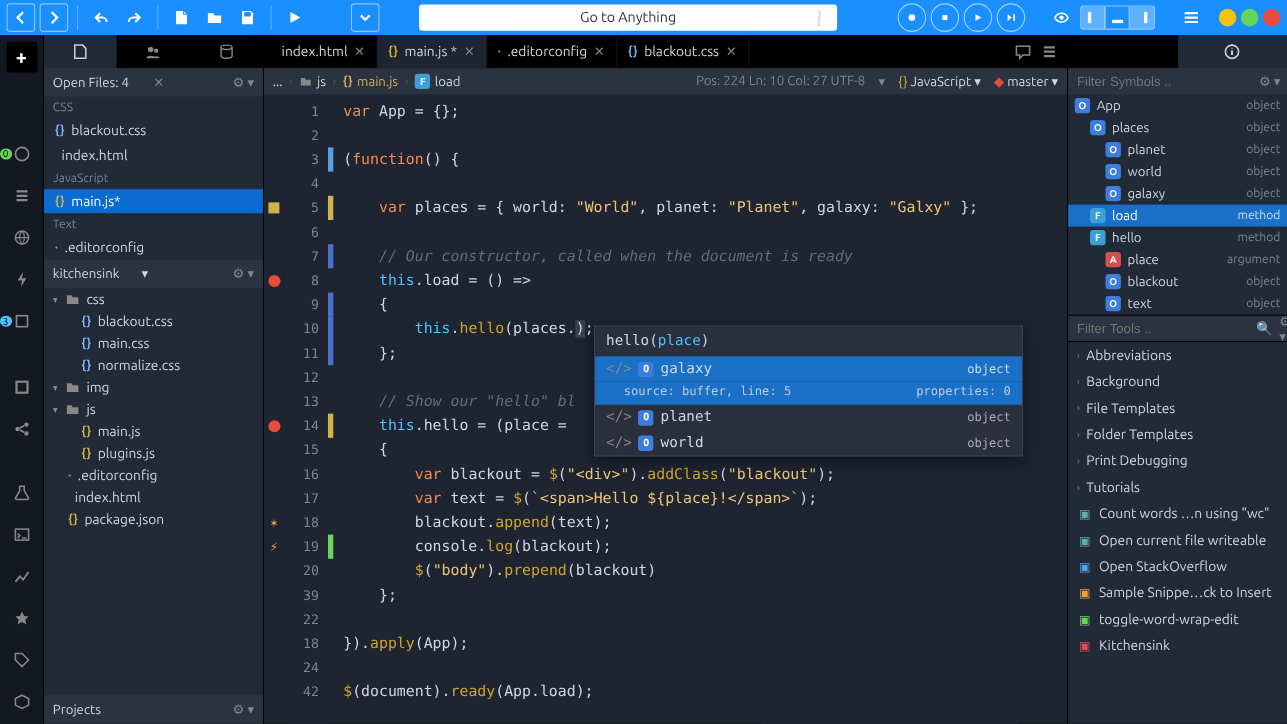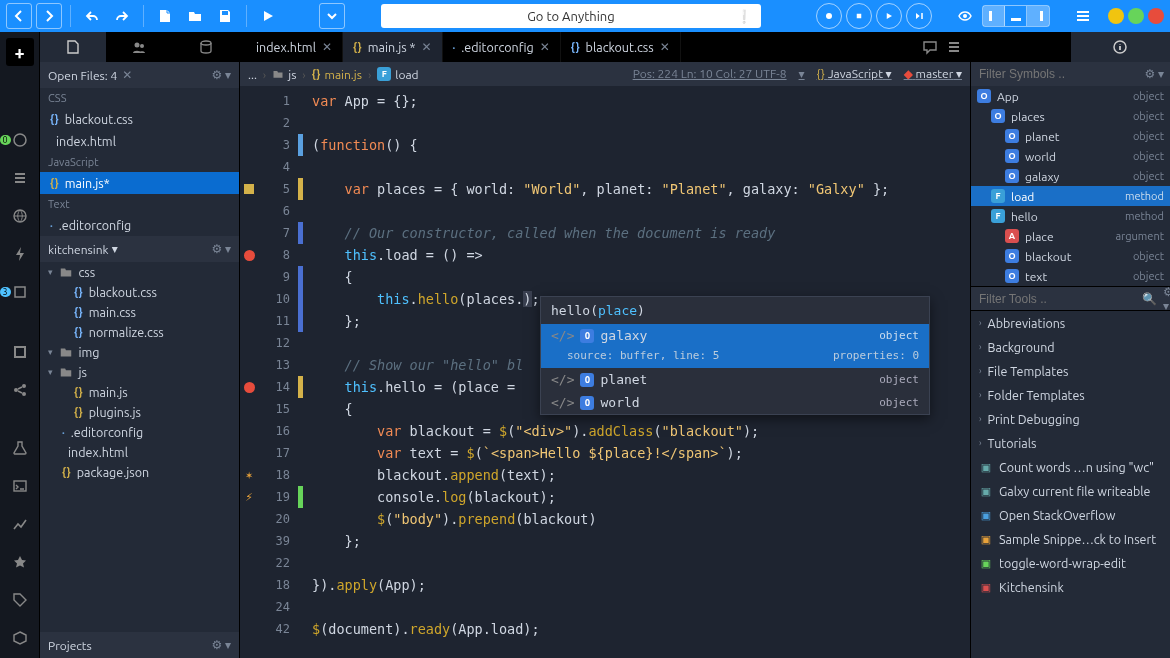--- a/index.html
+++ b/index.html
@@ -45,21 +45,21 @@
 .rail{width:40px;background:var(--dark3);display:flex;flex-direction:column;align-items:center;padding:6px 0;gap:10px;border-right:1px solid #000;}
 .railbtn{width:28px;height:28px;color:var(--muted);display:flex;align-items:center;justify-content:center;border-radius:3px;position:relative;}
 .railbtn.add{background:#000;color:#fff;font-size:18px;font-weight:bold;}
 .railbtn .badge{position:absolute;left:-6px;font-size:9px;background:var(--green);color:#000;border-radius:8px;padding:0 3px;}
 .railbtn .badge.b2{background:var(--cyan);}
 
 .leftpanel{width:200px;background:var(--panel);display:flex;flex-direction:column;border-right:1px solid #000;}
 .tabs{height:30px;background:#000;display:flex;align-items:center;}
 .tabs .tab{flex:1;display:flex;align-items:center;justify-content:center;height:100%;color:var(--muted);}
 .tabs .tab.active{background:var(--panel);color:var(--text);}
-.panelhead{height:26px;display:flex;align-items:center;padding:0 8px;font-size:12px;background:var(--dark2);gap:3px;justify-content:flex-end;}
+.panelhead{height:26px;display:flex;align-items:center;padding:0 8px;font-size:12px;background:var(--dark2);gap:20px;justify-content:flex-end;}
 .panelhead .x{color:var(--muted);margin-left:2px;}
 .panelhead .gear{margin-left:auto;color:var(--muted);}
 .grouphead{padding:4px 8px;font-size:11px;color:var(--muted);background:var(--panel);}
 .fileitem{padding:4px 10px;display:flex;align-items:center;gap:6px;font-size:12.5px;}
 .fileitem.active{background:var(--blue2);color:#fff;}
 .fi-ico{font-weight:bold;font-size:11px;}
 .fi-css{color:#7ab8ff;}
 .fi-html{color:#e06c75;}
 .fi-js{color:#d4b24a;}
 .fi-txt{color:#6aa0d8;}
@@ -69,21 +69,21 @@
 .treeitem .chev{color:var(--muted);font-size:9px;}
 
 .editor{flex:1;display:flex;flex-direction:column;min-width:0;}
 .filetabs{height:30px;background:#000;display:flex;align-items:center;}
 .filetab{padding:0 10px;height:100%;display:flex;align-items:center;gap:6px;font-size:12.5px;color:var(--text);border-right:1px solid #111;}
 .filetab.active{background:var(--dark);}
 .filetab .x{color:var(--muted);font-size:12px;}
 .filetabs .right{margin-left:auto;display:flex;gap:8px;padding-right:8px;color:var(--muted);}
 .crumbs{height:24px;background:var(--dark2);display:flex;align-items:center;padding:0 8px;font-size:12px;gap:6px;}
 .crumbs .c{display:flex;align-items:center;gap:4px;}
-.crumbs .right{margin-left:auto;display:flex;gap:12px;color:var(--muted);text-decoration:underline;}
+.crumbs .right{margin-left:auto;display:flex;gap:12px;color:var(--muted);}
 .crumbs .js{color:var(--text);}
 .crumbs .branch{color:var(--text);}
 .codewrap{flex:1;display:flex;position:relative;background:var(--dark);font-family:Consolas,Menlo,monospace;font-size:13.5px;}
 .gutter{width:40px;background:var(--dark);text-align:right;padding-top:4px;color:var(--muted);font-size:12px;position:relative;}
 .gline{height:22px;line-height:22px;padding-right:8px;position:relative;}
 .code{flex:1;padding-top:4px;position:relative;white-space:pre;overflow:hidden;}
 .cline{height:22px;line-height:22px;padding-left:14px;position:relative;}
 .cline .bar{position:absolute;left:0;top:0;bottom:0;width:5px;}
 .kw{color:var(--keyword);}
 .str{color:var(--string);}
@@ -688,21 +688,21 @@
         <div class="tool">
           <span class="chev">›</span>
           <span>Tutorials</span>
         </div>
         <div class="tool">
           <span class="tico" style="color:#6aa">▣</span>
           <span>Count words …n using "wc"</span>
         </div>
         <div class="tool">
           <span class="tico" style="color:#6aa">▣</span>
-          <span>Galxy current file writeable</span>
+          <span>Open current file writeable</span>
         </div>
         <div class="tool">
           <span class="tico" style="color:#4aa0e0">▣</span>
           <span>Open StackOverflow</span>
         </div>
         <div class="tool">
           <span class="tico" style="color:#e8a23a">▣</span>
           <span>Sample Snippe…ck to Insert</span>
         </div>
         <div class="tool">

